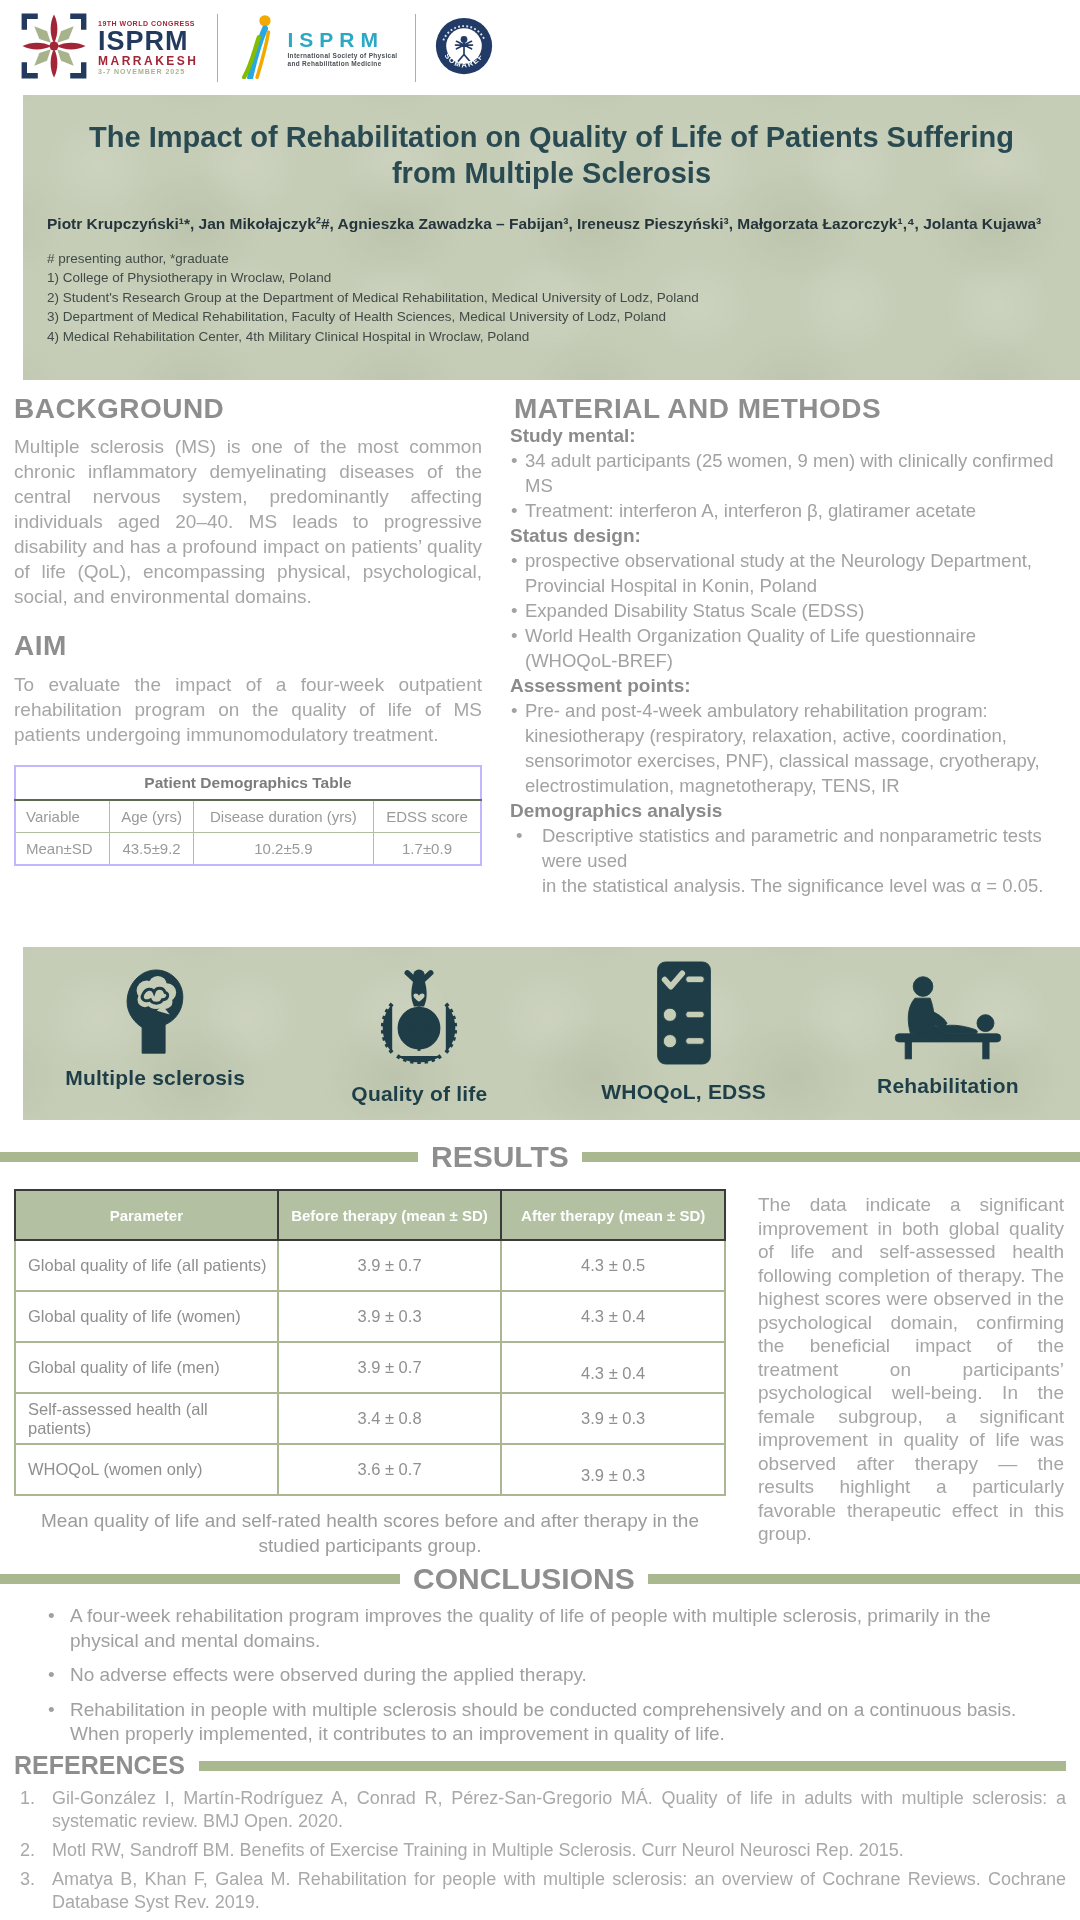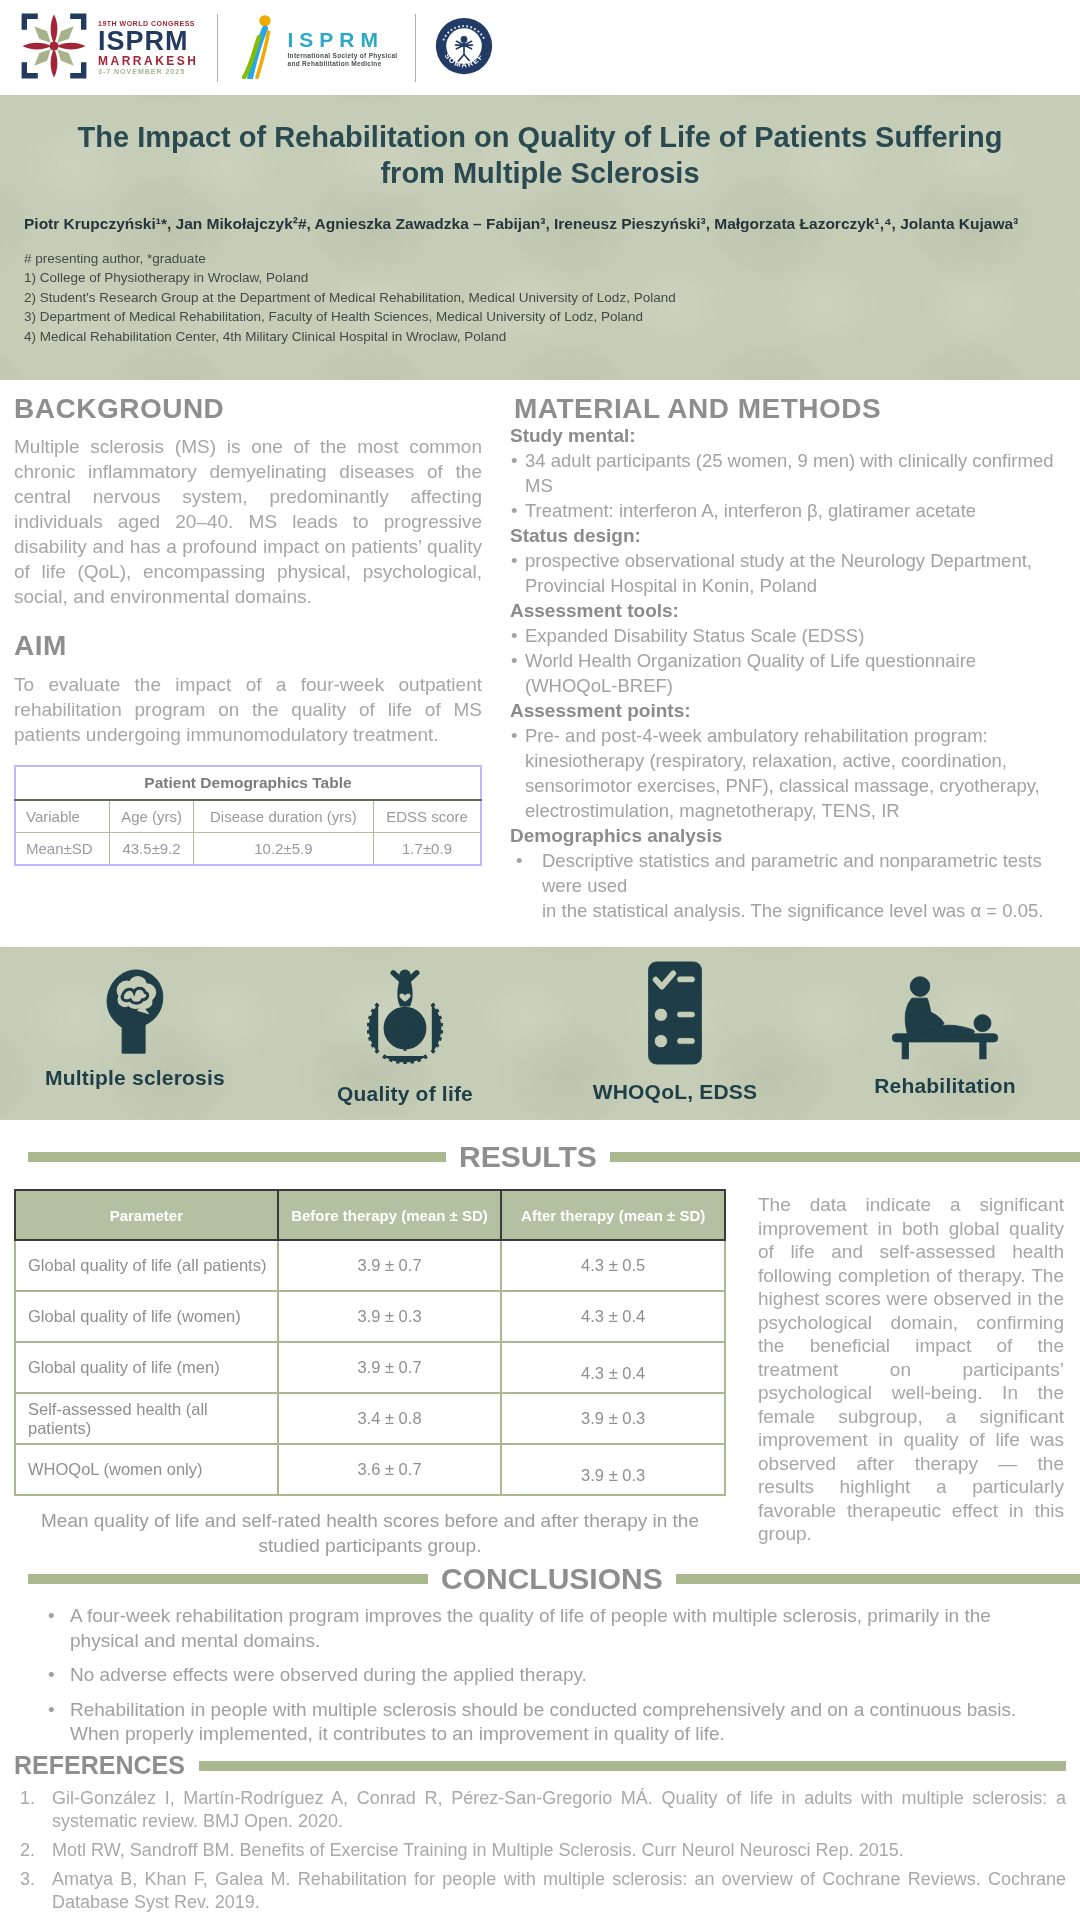--- a/index.html
+++ b/index.html
@@ -8,20 +8,21 @@
   .poster { position:relative; width:1080px; height:1920px; margin:0 auto; background:#fff; overflow:hidden; }
 
   
   .sage {
     background-color:#c6cdb7;
     background-image:
       radial-gradient(closest-side, rgba(255,255,255,.10), rgba(255,255,255,0) 70%),
       radial-gradient(closest-side, rgba(90,105,70,.09), rgba(90,105,70,0) 72%);
     background-size:150px 140px, 200px 170px;
     background-position:0 0, 70px 45px;
+    margin-left:23px;
   }
 
   
   .top { height:95px; background:#fff; display:flex; align-items:center; padding:0 24px 0 16px; }
   .logo { display:flex; align-items:center; }
   .congress-text { margin-left:6px; line-height:1.05; }
   .c-sub   { color:#a32638; font-size:7px;  font-weight:700; letter-spacing:.5px; }
   .c-title { color:#223a5e; font-size:27px; font-weight:800; letter-spacing:1px; }
   .c-city  { color:#a32638; font-size:12px; font-weight:700; letter-spacing:2.5px; }
   .c-dates { color:#a8b38b; font-size:7px;  font-weight:700; letter-spacing:1px; }
@@ -68,21 +69,21 @@
   .icons { height:173px; display:flex; justify-content:space-around; overflow:hidden; }
   .band-item { width:25%; display:flex; flex-direction:column; align-items:center; }
   .band-item svg { fill:#1f3d47; stroke:#1f3d47; }
   .band-label { color:#1e3e48; font-weight:800; font-size:21px; letter-spacing:.2px; }
   .bi-0 { padding-top:14px; } .bi-0 .band-label { margin-top:5px; }
   .bi-1 { padding-top:20px; } .bi-1 .band-label { margin-top:7px; }
   .bi-2 { padding-top:12px; } .bi-2 .band-label { margin-top:9px; }
   .bi-3 { padding-top:24px; } .bi-3 .band-label { margin-top:9px; }
 
   
-  .rule-head { display:flex; align-items:center;padding-left:28px; }
+  .rule-head { display:flex; align-items:center; }
   .rule-head .bar { height:10px; background:#a9b88f; }
   .rule-head h2 { color:#8e8e8e; font-weight:800; font-size:30px; margin:0 13px; line-height:1; }
   .bar.fix-l { width:418px; flex:none; }
   .bar.fix-l2 { width:400px; flex:none; }
   .bar.grow { flex:1; }
 
   
   .results { height:440px; padding-top:22px; overflow:hidden; background:#fff; }
   .results-body { display:flex; gap:32px; padding:17px 12px 0 14px; }
   .res-left { width:712px; flex:none; }
@@ -237,21 +238,20 @@
       <ul class="bul">
         <li>34 adult participants (25 women, 9 men) with clinically confirmed MS</li>
         <li>Treatment: interferon A, interferon β, glatiramer acetate</li>
       </ul>
 
       <div class="sub">Status design:</div>
       <ul class="bul">
         <li>prospective observational study at the Neurology Department, Provincial Hospital in Konin, Poland</li>
       </ul>
 
-      <div class="sub">Assessment tools:</div>
       <ul class="bul">
         <li>Expanded Disability Status Scale (EDSS)</li>
         <li>World Health Organization Quality of Life questionnaire (WHOQoL-BREF)</li>
       </ul>
 
       <div class="sub">Assessment points:</div>
       <ul class="bul">
         <li>Pre- and post-4-week ambulatory rehabilitation program: kinesiotherapy (respiratory, relaxation, active, coordination, sensorimotor exercises, PNF), classical massage, cryotherapy, electrostimulation, magnetotherapy, TENS, IR</li>
       </ul>
 

